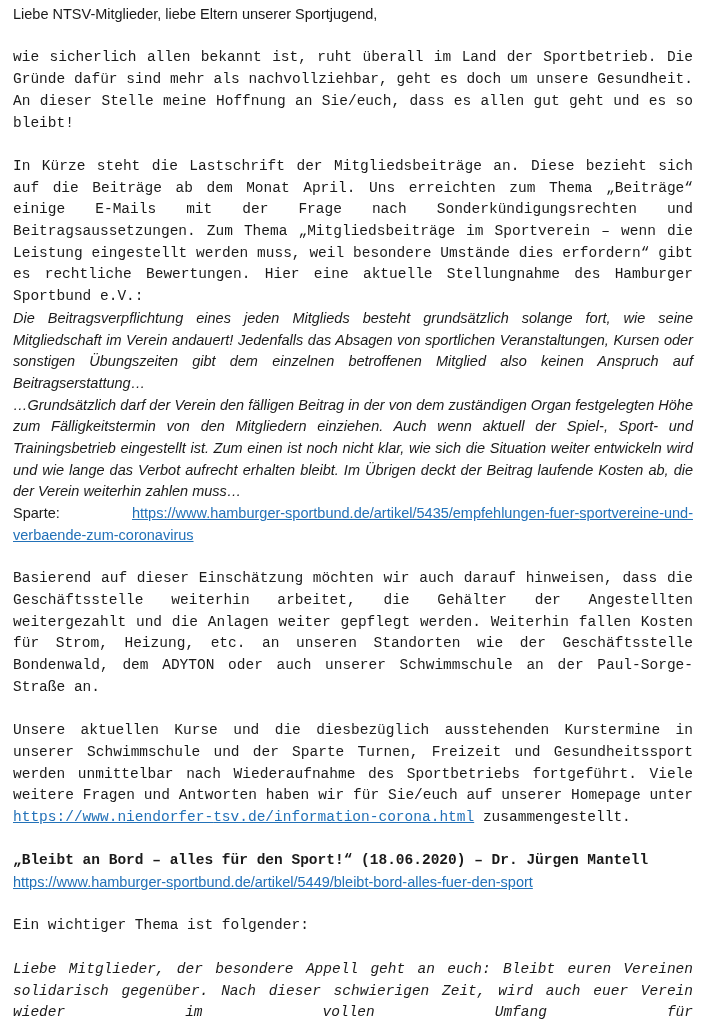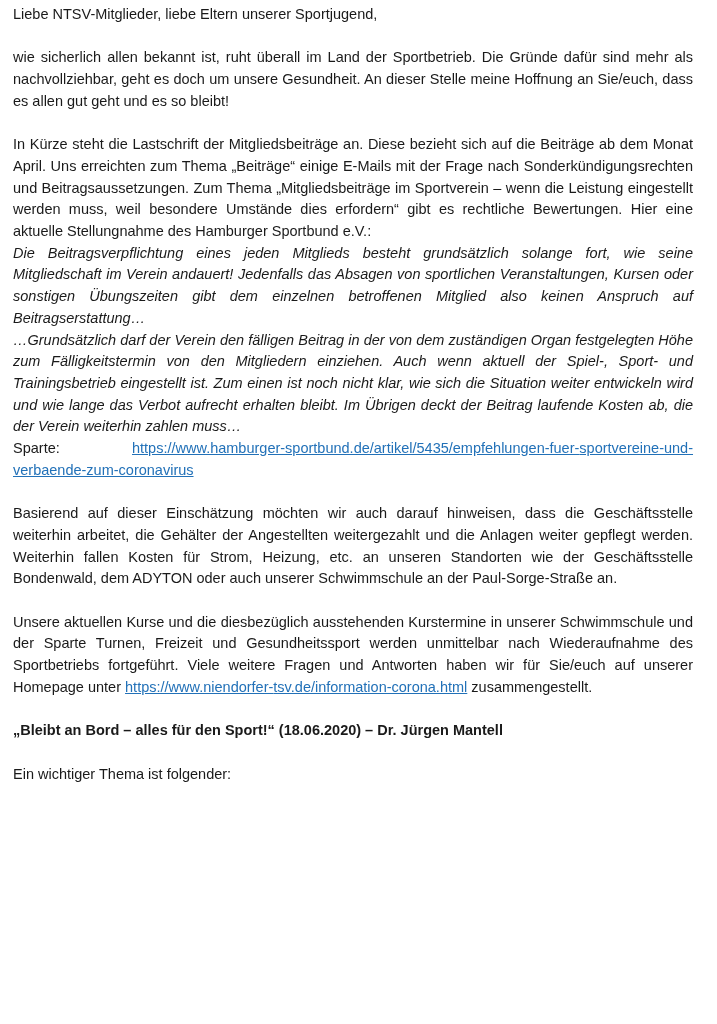--- a/index.html
+++ b/index.html
@@ -26,20 +26,21 @@
   }
   .page p {
     margin: 0;
     text-align: justify;
   }
   .page p.left {
     text-align: left;
   }
   .page p.gap {
     margin-top: 21.7px;
+    font-family: Liberation Mono, monospace;
   }
   .page p.justify-last {
     text-align-last: justify;
   }
   .page span.normal { font-style: normal; }
   .page span.italic { font-style: italic; }
   .page span.bold   { font-weight: bold; }
   .page a.link {
     color: #2271b8;
     text-decoration: underline;
@@ -54,15 +55,17 @@
   <div>
       <p class="left"><span class="normal">Liebe NTSV-Mitglieder, liebe Eltern unserer Sportjugend,</span></p>
       <p class="gap"><span class="normal">wie sicherlich allen bekannt ist, ruht überall im Land der Sportbetrieb. Die Gründe dafür sind mehr als nachvollziehbar, geht es doch um unsere Gesundheit. An dieser Stelle meine Hoffnung an Sie/euch, dass es allen gut geht und es so bleibt!</span></p>
       <p class="gap"><span class="normal">In Kürze steht die Lastschrift der Mitgliedsbeiträge an. Diese bezieht sich auf die Beiträge ab dem Monat April. Uns erreichten zum Thema „Beiträge“ einige E-Mails mit der Frage nach Sonderkündigungsrechten und Beitragsaussetzungen. Zum Thema „Mitgliedsbeiträge im Sportverein – wenn die Leistung eingestellt werden muss, weil besondere Umstände dies erfordern“ gibt es rechtliche Bewertungen. Hier eine aktuelle Stellungnahme des Hamburger Sportbund e.V.:</span></p>
       <p><span class="italic">Die Beitragsverpflichtung eines jeden Mitglieds besteht grundsätzlich solange fort, wie seine Mitgliedschaft im Verein andauert! Jedenfalls das Absagen von sportlichen Veranstaltungen, Kursen oder sonstigen Übungszeiten gibt dem einzelnen betroffenen Mitglied also keinen Anspruch auf Beitragserstattung…</span></p>
       <p><span class="italic">…Grundsätzlich darf der Verein den fälligen Beitrag in der von dem zuständigen Organ festgelegten Höhe zum Fälligkeitstermin von den Mitgliedern einziehen. Auch wenn aktuell der Spiel-, Sport- und Trainingsbetrieb eingestellt ist. Zum einen ist noch nicht klar, wie sich die Situation weiter entwickeln wird und wie lange das Verbot aufrecht erhalten bleibt. Im Übrigen deckt der Beitrag laufende Kosten ab, die der Verein weiterhin zahlen muss…</span></p>
       <p><span class="normal">Sparte: </span><a class="link">https://www.hamburger-sportbund.de/artikel/5435/empfehlungen-fuer-<wbr>sportvereine-und-verbaende-zum-coronavirus</a></p>
       <p class="gap"><span class="normal">Basierend auf dieser Einschätzung möchten wir auch darauf hinweisen, dass die Geschäftsstelle weiterhin arbeitet, die Gehälter der Angestellten weitergezahlt und die Anlagen weiter gepflegt werden. Weiterhin fallen Kosten für Strom, Heizung, etc. an unseren Standorten wie der Geschäftsstelle Bondenwald, dem ADYTON oder auch unserer Schwimmschule an der Paul-Sorge-Straße an.</span></p>
       <p class="gap"><span class="normal">Unsere aktuellen Kurse und die diesbezüglich ausstehenden Kurstermine in unserer Schwimmschule und der Sparte Turnen, Freizeit und Gesundheitssport werden unmittelbar nach Wiederaufnahme des Sportbetriebs fortgeführt. Viele weitere Fragen und Antworten haben wir für Sie/euch auf unserer Homepage unter </span><a class="link">https://www.niendorfer-<wbr>tsv.de/information-corona.html</a><span class="normal"> zusammengestellt.</span></p>
       <p class="left gap"><span class="bold">„Bleibt an Bord – alles für den Sport!“ (18.06.2020) – Dr. Jürgen Mantell</span></p>
+      <p class="left"><a class="link">https://www.hamburger-sportbund.de/artikel/5449/bleibt-bord-alles-fuer-den-sport</a></p>
       <p class="left gap"><span class="normal">Ein wichtiger Thema ist folgender:</span></p>
+      <p class="gap justify-last"><span class="italic">Liebe Mitglieder, der besondere Appell geht an euch: Bleibt euren Vereinen solidarisch gegenüber. Nach dieser schwierigen Zeit, wird auch euer Verein wieder im vollen Umfang für</span></p>
     </div>
 </div>
 
 </body></html>

